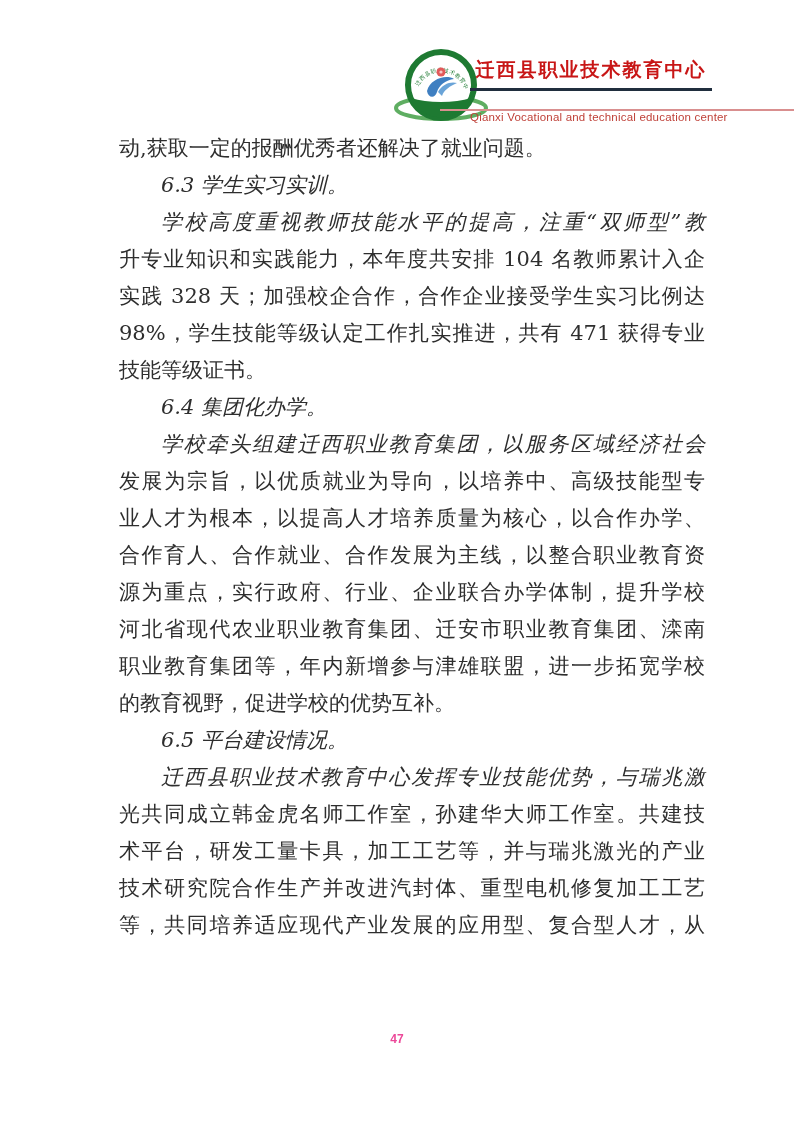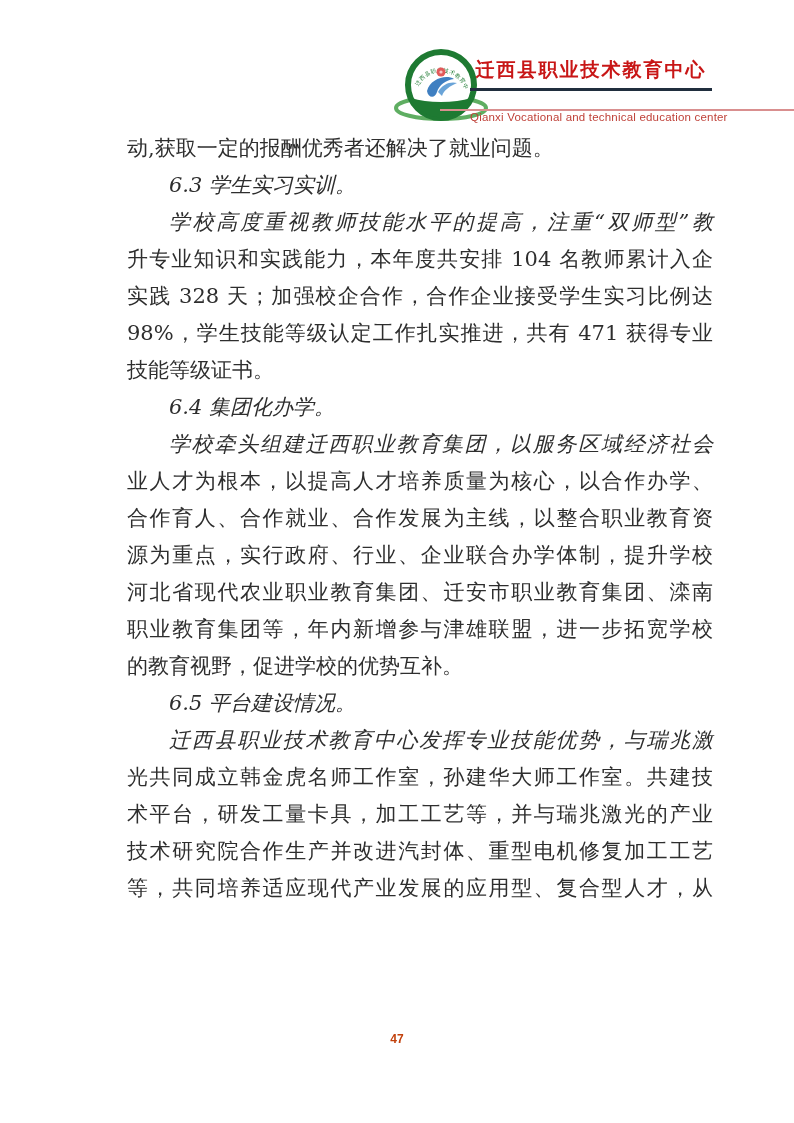--- a/index.html
+++ b/index.html
@@ -43,21 +43,20 @@
     background: #d98f8f;
   }
   
   .doc-body {
     position: absolute;
     left: 119px;
     top: 130px;
     width: 586px;
     font-size: 21px;
     color: #2e2e2e;
-    margin-left: 8px;
   }
   .ln {
     height: 37px;
     line-height: 37px;
     white-space: nowrap;
     text-align: left;
   }
   .ln.jfy {
     white-space: normal;
     text-align: justify;
@@ -67,21 +66,21 @@
   .ln.ind { text-indent: 2em; font-style: italic; }
   
   .footer {
     position: absolute;
     left: 0;
     top: 1032px;
     width: 100%;
     text-align: center;
     font-size: 12px;
     font-weight: bold;
-    color: #c2410c;
+    color: #ec4899;
     font-family: "Liberation Sans", "DejaVu Sans", sans-serif;
   }
 </style>
 </head>
 <body>
 
 <div class="page">
 
   <div class="letterhead">
 
@@ -121,20 +120,21 @@
   <div class="doc-body">
     <div class="ln">动,获取一定的报酬优秀者还解决了就业问题。</div>
     <div class="ln ind">6.3 学生实习实训。</div>
     <div class="ln ind jfy">学校高度重视教师技能水平的提高，注重“双师型”教</div>
     <div class="ln jfy">升专业知识和实践能力，本年度共安排 104 名教师累计入企</div>
     <div class="ln jfy">实践 328 天；加强校企合作，合作企业接受学生实习比例达</div>
     <div class="ln jfy">98%，学生技能等级认定工作扎实推进，共有 471 获得专业</div>
     <div class="ln">技能等级证书。</div>
     <div class="ln ind">6.4 集团化办学。</div>
     <div class="ln ind jfy">学校牵头组建迁西职业教育集团，以服务区域经济社会</div>
+    <div class="ln jfy">发展为宗旨，以优质就业为导向，以培养中、高级技能型专</div>
     <div class="ln jfy">业人才为根本，以提高人才培养质量为核心，以合作办学、</div>
     <div class="ln jfy">合作育人、合作就业、合作发展为主线，以整合职业教育资</div>
     <div class="ln jfy">源为重点，实行政府、行业、企业联合办学体制，提升学校</div>
     <div class="ln jfy">河北省现代农业职业教育集团、迁安市职业教育集团、滦南</div>
     <div class="ln jfy">职业教育集团等，年内新增参与津雄联盟，进一步拓宽学校</div>
     <div class="ln">的教育视野，促进学校的优势互补。</div>
     <div class="ln ind">6.5 平台建设情况。</div>
     <div class="ln ind jfy">迁西县职业技术教育中心发挥专业技能优势，与瑞兆激</div>
     <div class="ln jfy">光共同成立韩金虎名师工作室，孙建华大师工作室。共建技</div>
     <div class="ln jfy">术平台，研发工量卡具，加工工艺等，并与瑞兆激光的产业</div>

